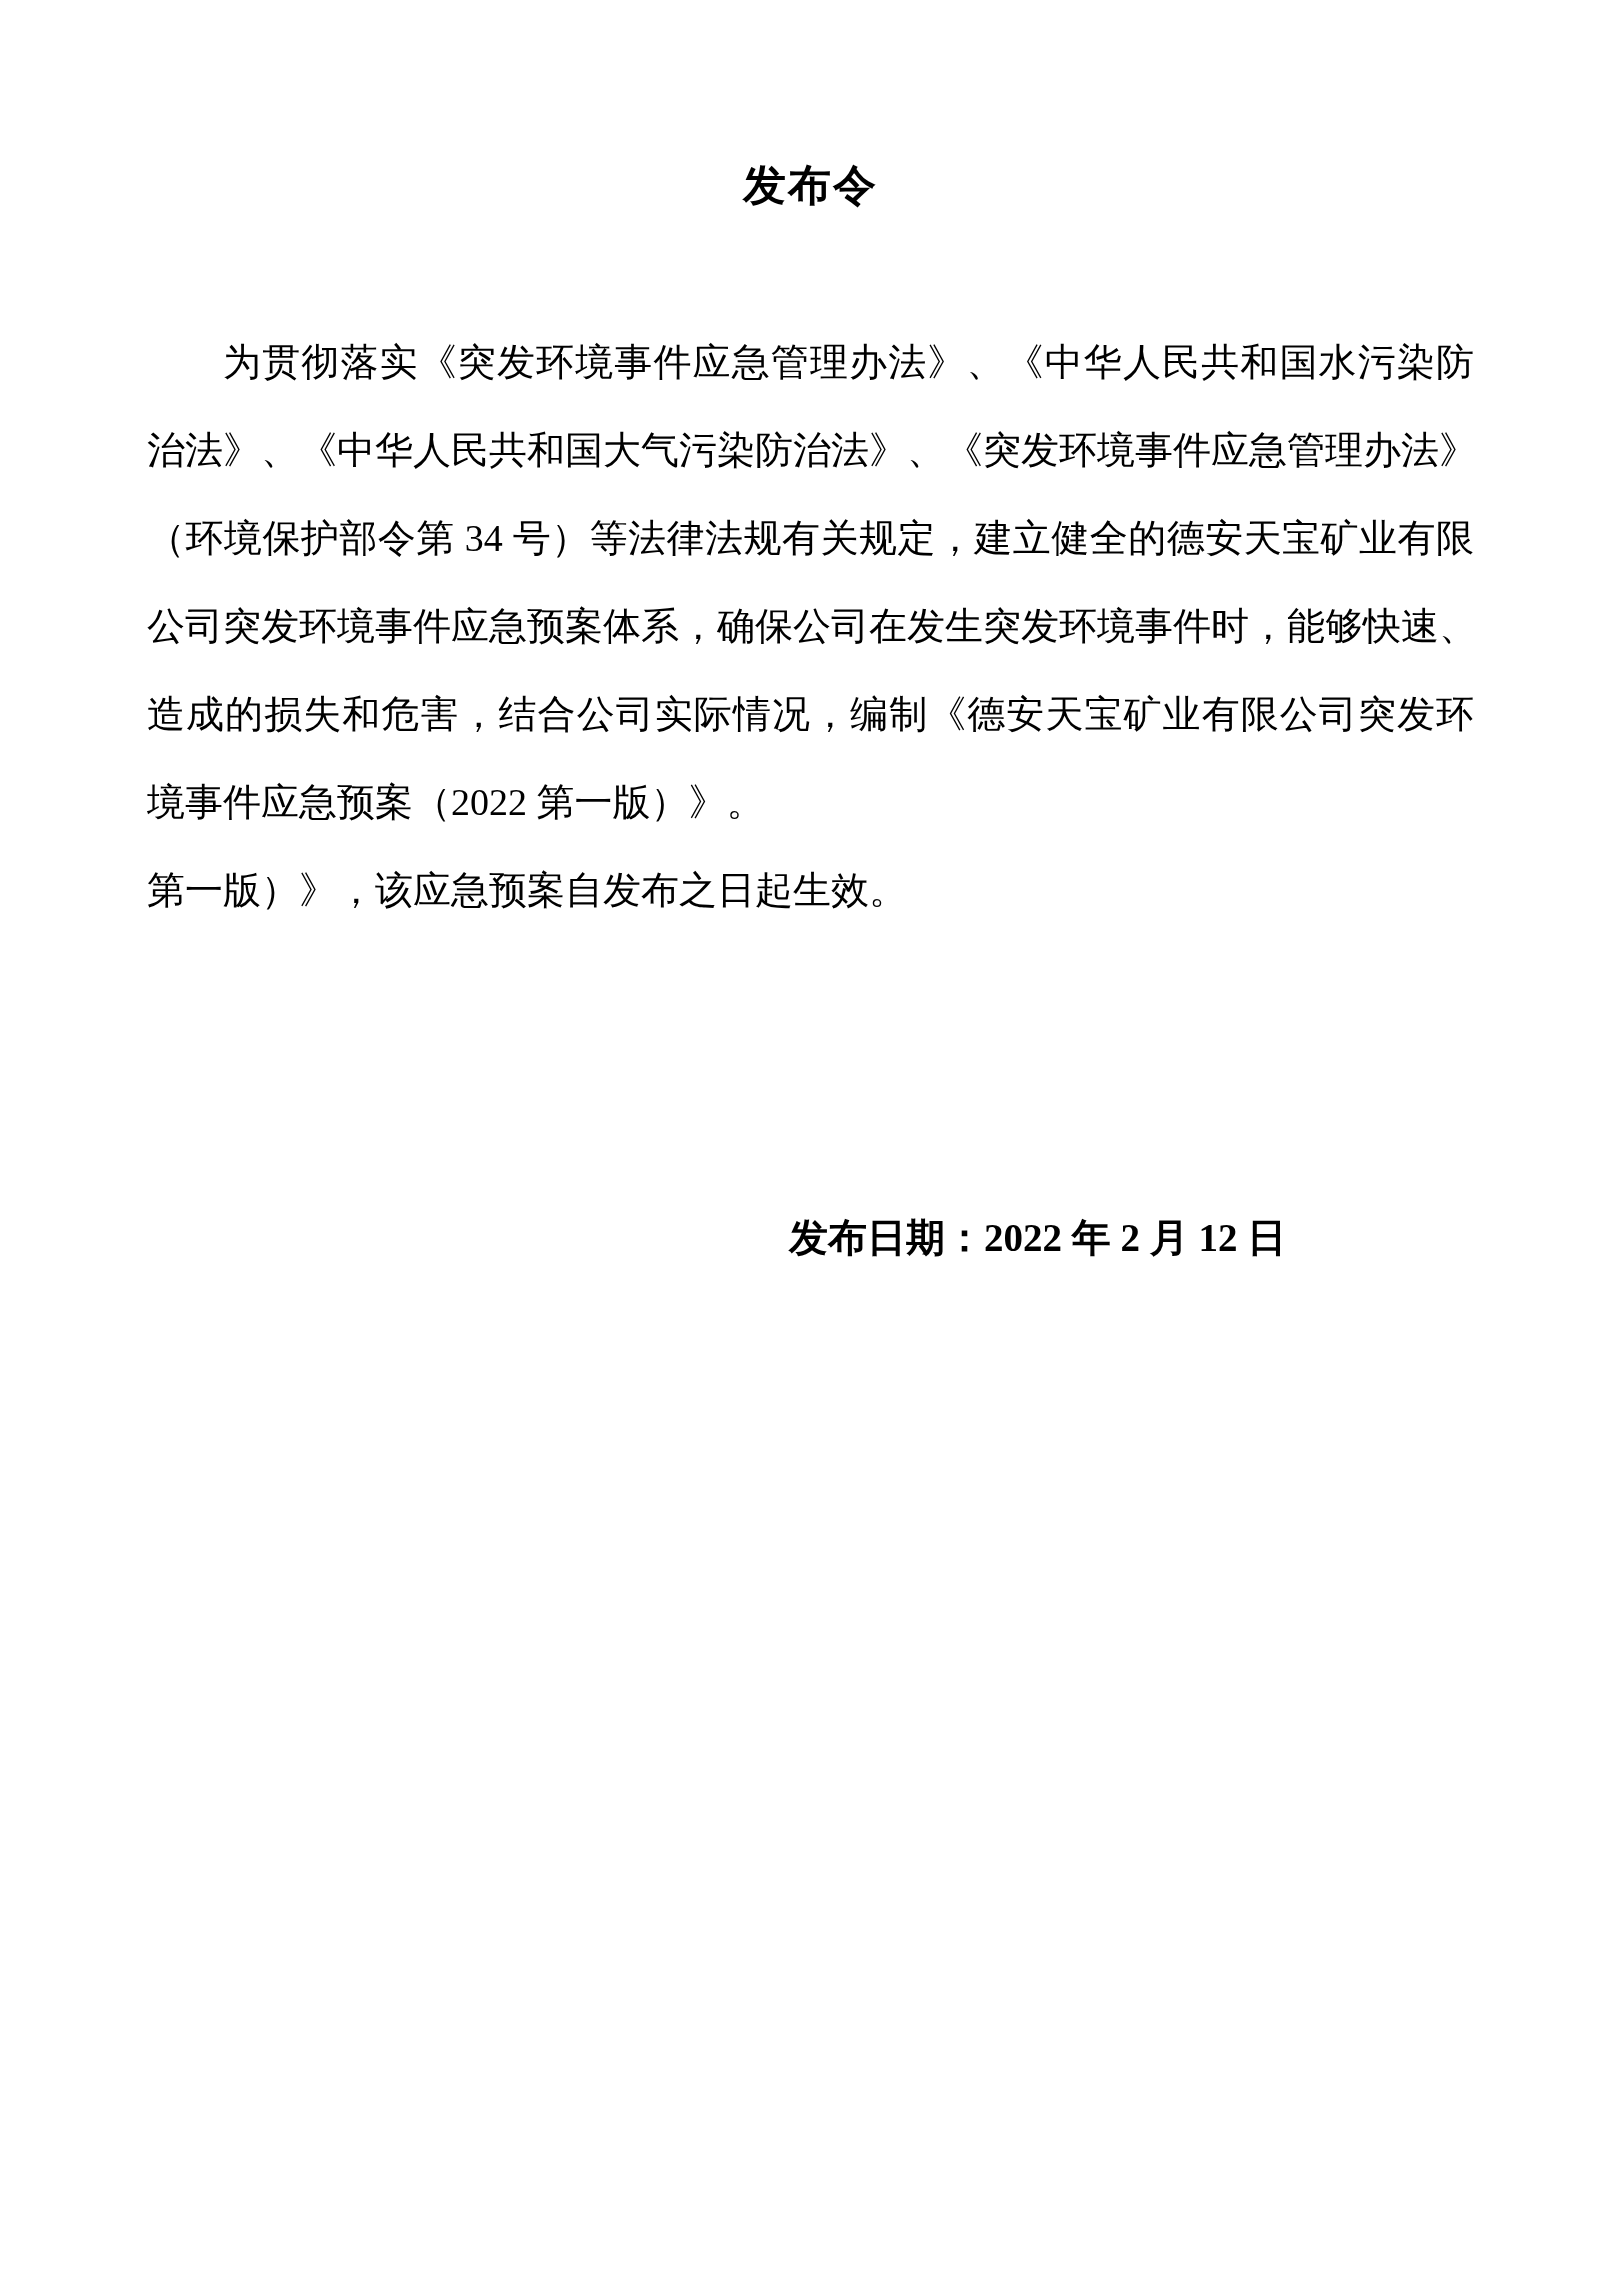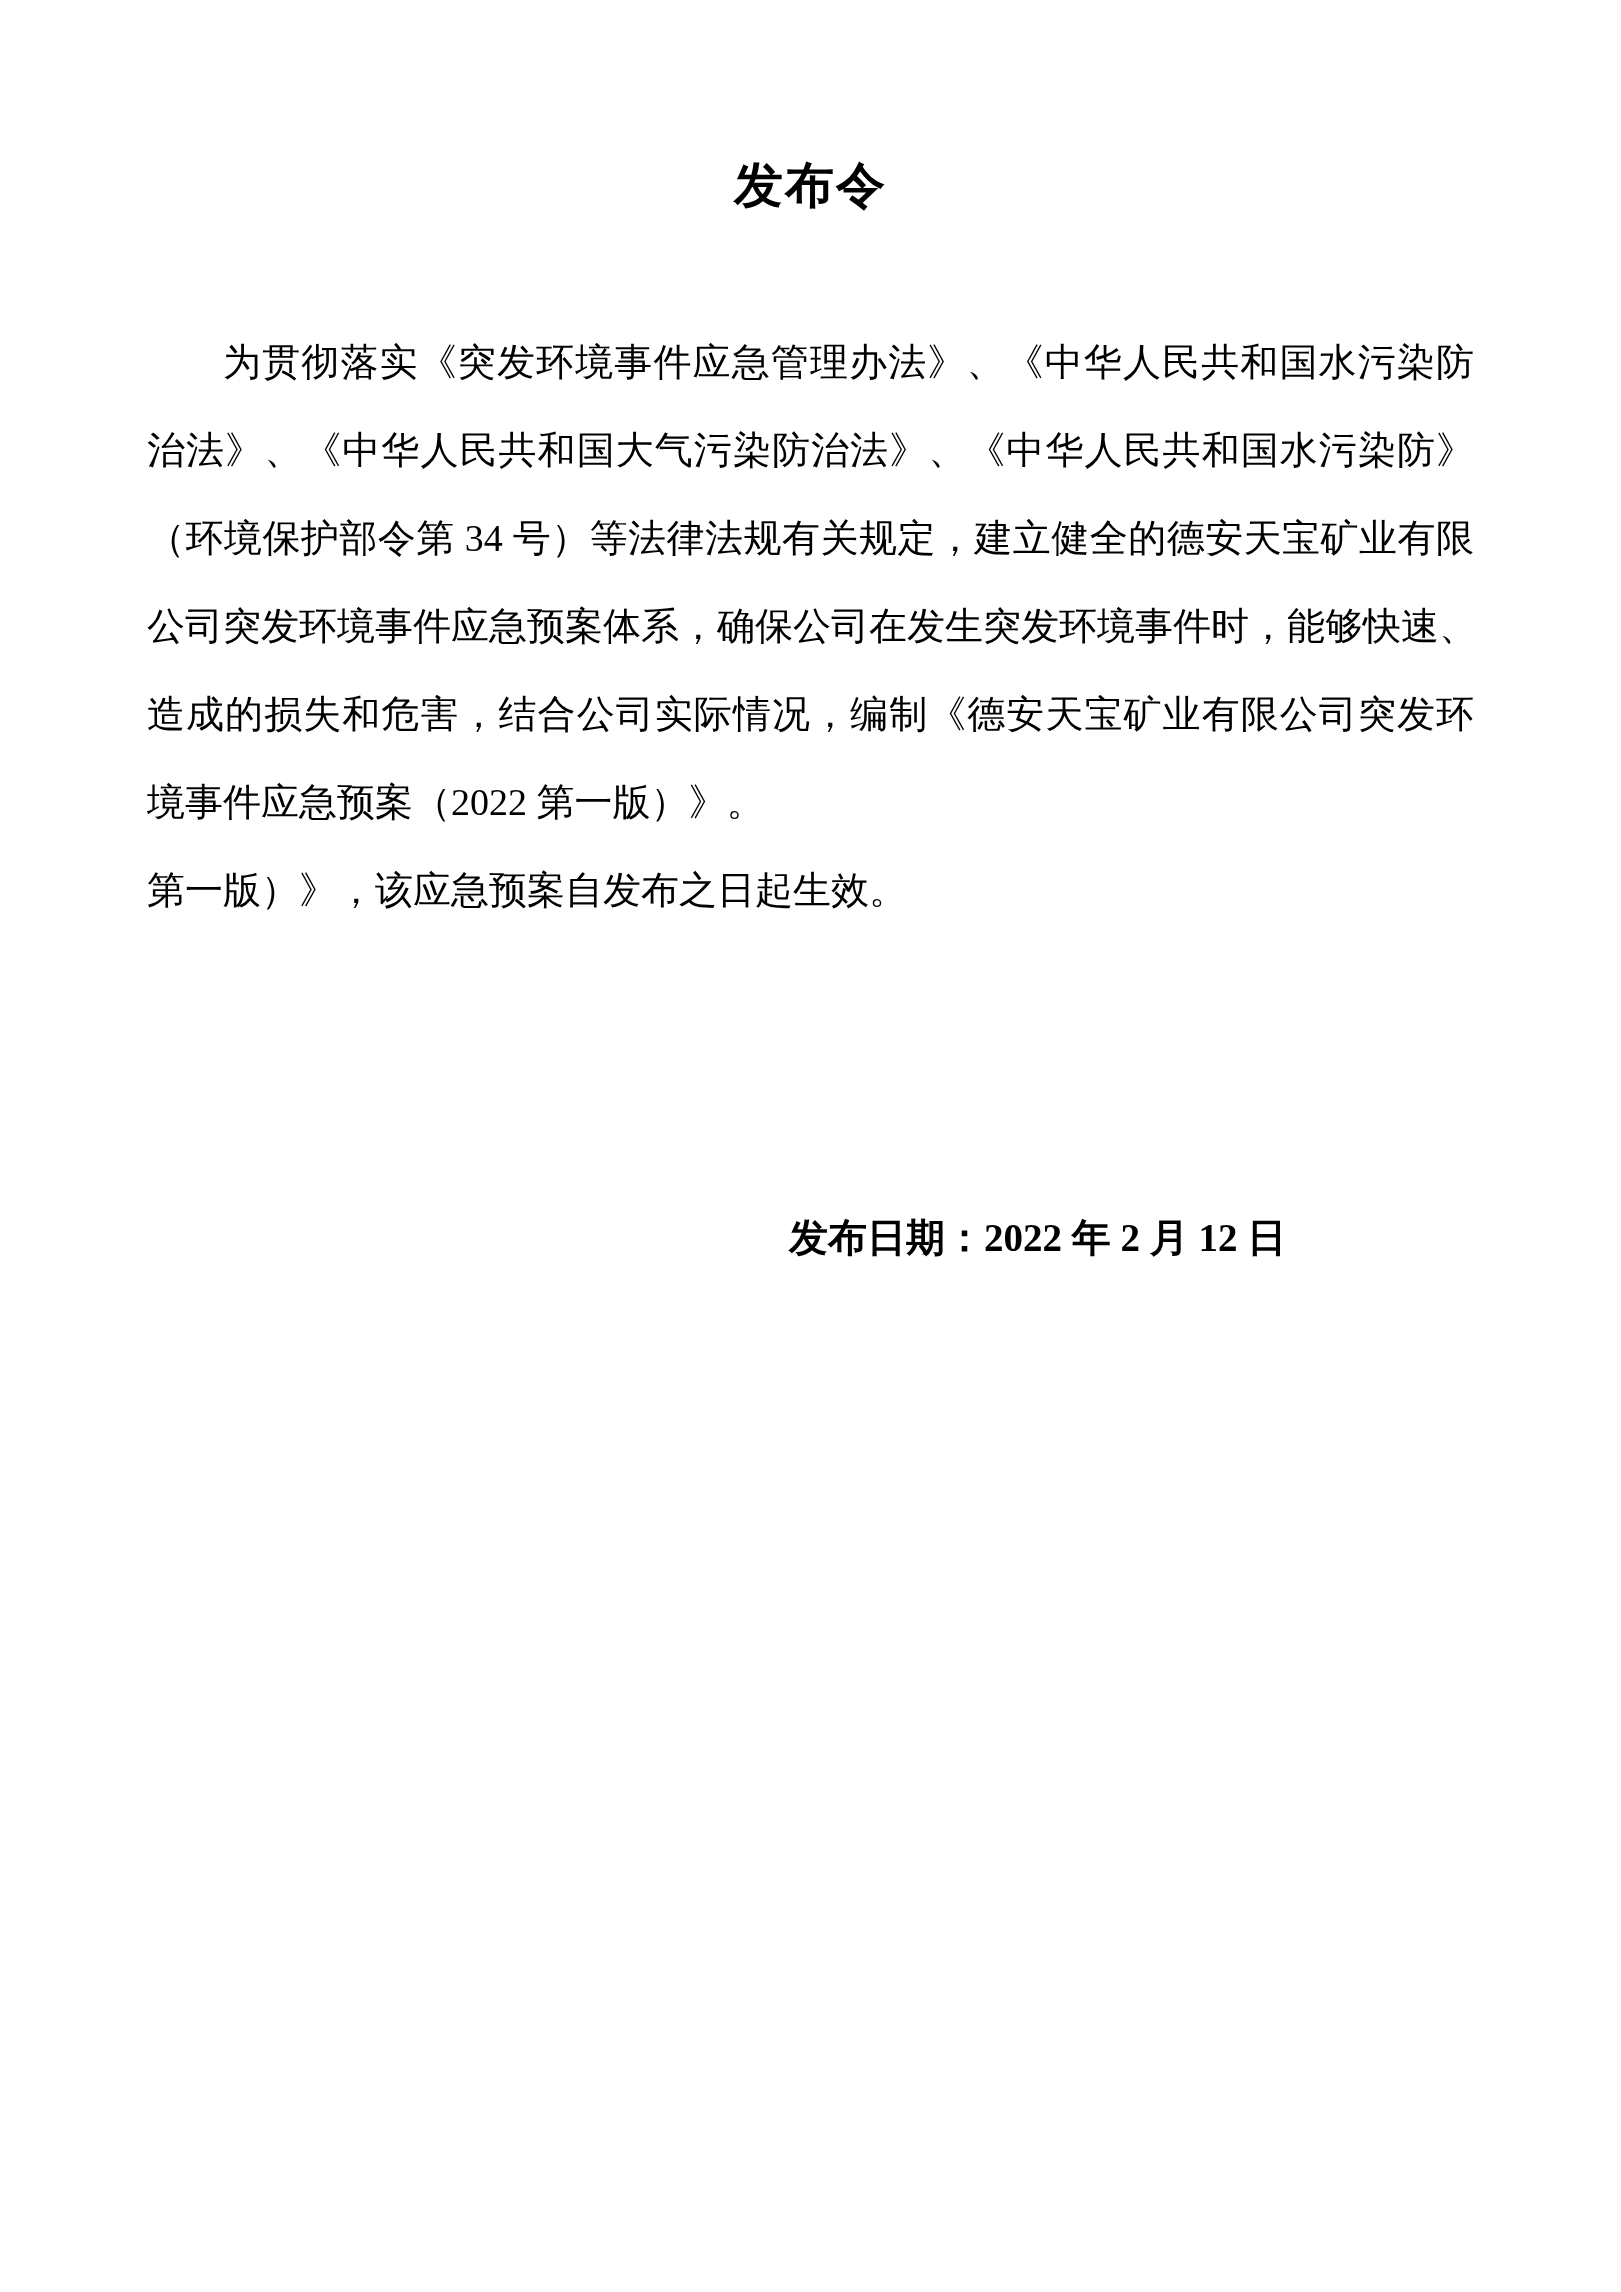--- a/index.html
+++ b/index.html
@@ -15,21 +15,21 @@
     height: 2293px;
     background: #ffffff;
     box-sizing: border-box;
     padding: 142px 147px 0 147px;
     overflow: hidden;
   }
   .doc-title {
     height: 88px;
     line-height: 88px;
     text-align: center;
-    font-size: 49px;
+    font-size: 43px;
     font-weight: bold;
     letter-spacing: 2px;
   }
   .title-spacer { height: 88px; }
   .body-text .line {
     font-size: 38px;
     height: 88px;
     line-height: 88px;
     text-align: justify;
     text-align-last: justify;
@@ -68,21 +68,21 @@
 
 <div class="page">
 
   <div class="doc-title">发布令</div>
 
   <div class="title-spacer"></div>
 
   <div class="body-text" id="doc-body">
       <div>
         <div class="line indent">为贯彻落实《突发环境事件应急管理办法》、《中华人民共和国水污染防</div>
-        <div class="line">治法》、《中华人民共和国大气污染防治法》、《中华人民共和国水污染防》</div>
+        <div class="line">治法》、《中华人民共和国大气污染防治法》、《突发环境事件应急管理办法》</div>
         <div class="line">（环境保护部令第 34 号）等法律法规有关规定，建立健全的德安天宝矿业有限</div>
         <div class="line">公司突发环境事件应急预案体系，确保公司在发生突发环境事件时，能够快速、</div>
         <div class="line">造成的损失和危害，结合公司实际情况，编制《德安天宝矿业有限公司突发环</div>
         <div class="line last">境事件应急预案（2022 第一版）》。</div>
       </div>
       <div>
         <div class="line last">第一版）》，该应急预案自发布之日起生效。</div>
       </div>
     </div>
 

